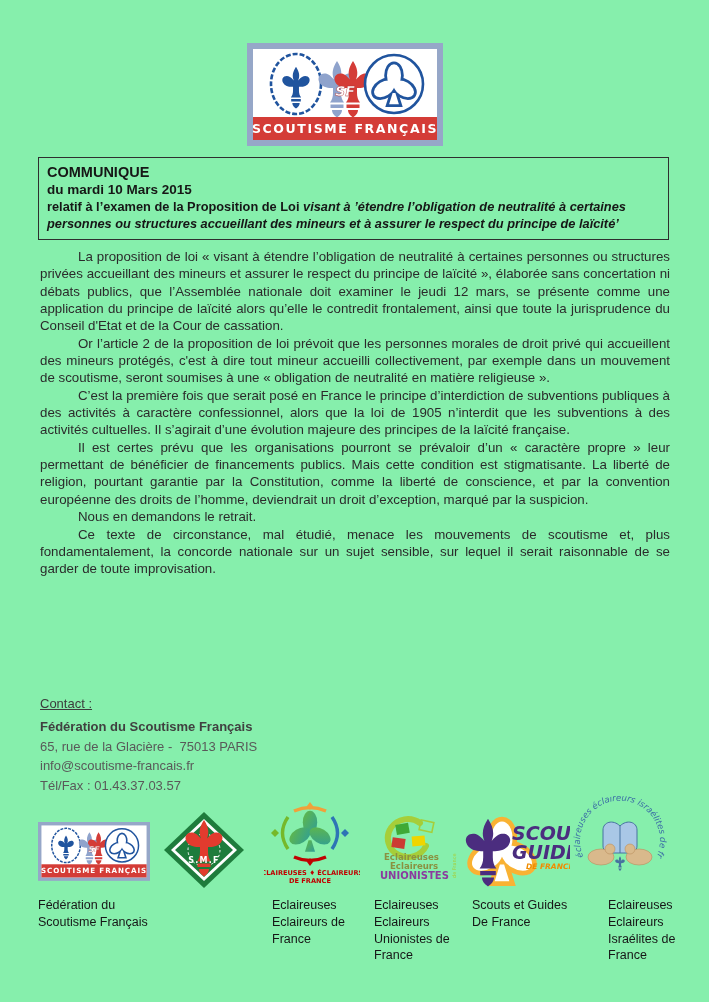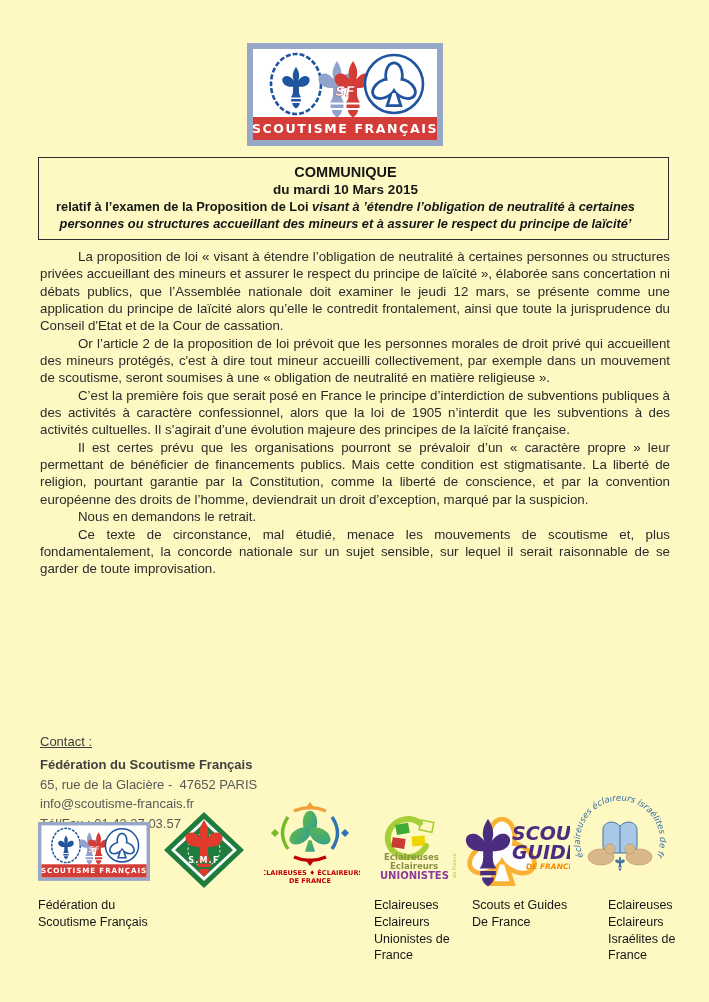--- a/index.html
+++ b/index.html
@@ -1,35 +1,35 @@
 <!DOCTYPE html>
 <html lang="fr"><head>
 <meta charset="utf-8">
 <style>
   html,body{margin:0;padding:0;background:#fff;}
-  .page{position:relative;width:709px;height:1002px;background:#fef9c3;overflow:hidden;
+  .page{position:relative;width:709px;height:1002px;background:#86efac;overflow:hidden;
         font-family:"Liberation Sans","DejaVu Sans",sans-serif;color:#2b2b2b;}
 
   
   .header-logo{position:absolute;left:247px;top:43px;width:196px;height:103px;}
 
   
   .title-box{position:absolute;left:38px;top:157px;width:631px;border:1px solid #2f2f2f;
-             text-align:center;padding:5px 24px 7px 8px;box-sizing:border-box;color:#161616;}
+             text-align:left;padding:5px 24px 7px 8px;box-sizing:border-box;color:#161616;}
   .title-main{font-size:14.5px;font-weight:bold;line-height:18px;}
   .title-date{font-size:13.5px;font-weight:bold;line-height:17px;}
   .title-subject{font-size:12.8px;font-weight:bold;line-height:16.5px;margin-top:1px;}
   .title-subject .it{font-style:italic;}
 
   
   .body-text{position:absolute;left:40px;top:248px;width:630px;}
   .body-text p{margin:0;font-size:13.3px;line-height:17.35px;text-align:justify;text-indent:38px;color:#2b2b2b;}
 
   
-  .contact{position:absolute;left:40px;top:732px;color:#4a4a4a;}
+  .contact{position:absolute;left:40px;top:694px;color:#4a4a4a;}
   .contact-heading{font-size:13px;text-decoration:underline;color:#3c3c3c;line-height:20px;margin-bottom:3px;}
   .contact-org{font-size:13px;font-weight:bold;color:#404040;line-height:19.5px;}
   .contact-line{font-size:13px;color:#595959;line-height:19.5px;white-space:pre-wrap;}
 
   
   .member-logo{position:absolute;}
   .member-label{position:absolute;top:897px;font-size:12.5px;line-height:16.8px;color:#161616;}
   svg text{font-family:"DejaVu Sans",sans-serif;}
 </style>
 </head>
@@ -79,21 +79,21 @@
     <p>Or l’article 2 de la proposition de loi prévoit que les personnes morales de droit privé qui accueillent des mineurs protégés, c'est à dire tout mineur accueilli collectivement, par exemple dans un mouvement de scoutisme, seront soumises à une « obligation de neutralité en matière religieuse ».</p>
     <p>C’est la première fois que serait posé en France le principe d’interdiction de subventions publiques à des activités à caractère confessionnel, alors que la loi de 1905 n’interdit que les subventions à des activités cultuelles. Il s’agirait d’une évolution majeure des principes de la laïcité française.</p>
     <p>Il est certes prévu que les organisations pourront se prévaloir d’un « caractère propre » leur permettant de bénéficier de financements publics. Mais cette condition est stigmatisante. La liberté de religion, pourtant garantie par la Constitution, comme la liberté de conscience, et par la convention européenne des droits de l’homme, deviendrait un droit d’exception, marqué par la suspicion.</p>
     <p>Nous en demandons le retrait.</p>
     <p>Ce texte de circonstance, mal étudié, menace les mouvements de scoutisme et, plus fondamentalement, la concorde nationale sur un sujet sensible, sur lequel il serait raisonnable de se garder de toute improvisation.</p>
   </div>
 
   <div class="contact">
     <div class="contact-heading">Contact :</div>
     <div class="contact-org">Fédération du Scoutisme Français</div>
-    <div class="contact-line">65, rue de la Glacière -  47652 PARIS</div>
+    <div class="contact-line">65, rue de la Glacière -  75013 PARIS</div>
     <div class="contact-line">info@scoutisme-francais.fr</div>
     <div class="contact-line">Tél/Fax : 01.43.37.03.57</div>
   </div>
 
   <svg class="member-logo" style="left:38px;top:822px;" width="112" viewBox="0 0 196 103">
     <rect x="0" y="0" width="196" height="103" fill="#96a7c8"></rect>
     <rect x="6" y="6" width="184" height="91" fill="#ffffff"></rect>
     <ellipse cx="49" cy="41" rx="25" ry="30" fill="none" stroke="#20549e" stroke-width="2.6" stroke-dasharray="5 2"></ellipse>
     <use href="#fleur" transform="translate(49,43) scale(0.37)" fill="#20549e"></use>
     <use href="#fleur" transform="translate(90,44) scale(0.5)" fill="#8fa3cc"></use>
@@ -158,17 +158,18 @@
     <path d="M52,30 C45,23 35,26 35,34 L35,50 C35,55 39,57 44,57 L60,57 C65,57 69,55 69,50 L69,34 C69,26 59,23 52,30 Z" fill="#a9c7e6" stroke="#46729f" stroke-width="1"></path>
     <path d="M52,30 L52,57" stroke="#46729f" stroke-width="1"></path>
     <ellipse cx="33" cy="61" rx="13" ry="8" fill="#d9b98c" stroke="#b98f5e" stroke-width="0.6"></ellipse>
     <circle cx="42" cy="53" r="5" fill="#d9b98c" stroke="#b98f5e" stroke-width="0.6"></circle>
     <ellipse cx="71" cy="61" rx="13" ry="8" fill="#d9b98c" stroke="#b98f5e" stroke-width="0.6"></ellipse>
     <circle cx="62" cy="53" r="5" fill="#d9b98c" stroke="#b98f5e" stroke-width="0.6"></circle>
     <use href="#fleur" transform="translate(52,67) scale(0.13)" fill="#46729f"></use>
   </svg>
 
   <div class="member-label" style="left:38px;width:118px;">Fédération du Scoutisme Français</div>
+  <div class="member-label" style="left:272px;width:95px;">Eclaireuses Eclaireurs de France</div>
   <div class="member-label" style="left:472px;width:105px;">Scouts et Guides De France</div>
   <div class="member-label" style="left:374px;width:95px;">Eclaireuses Eclaireurs Unionistes de France</div>
   <div class="member-label" style="left:608px;width:92px;">Eclaireuses Eclaireurs Israélites de France</div>
 
 </div>
 
 </body></html>

